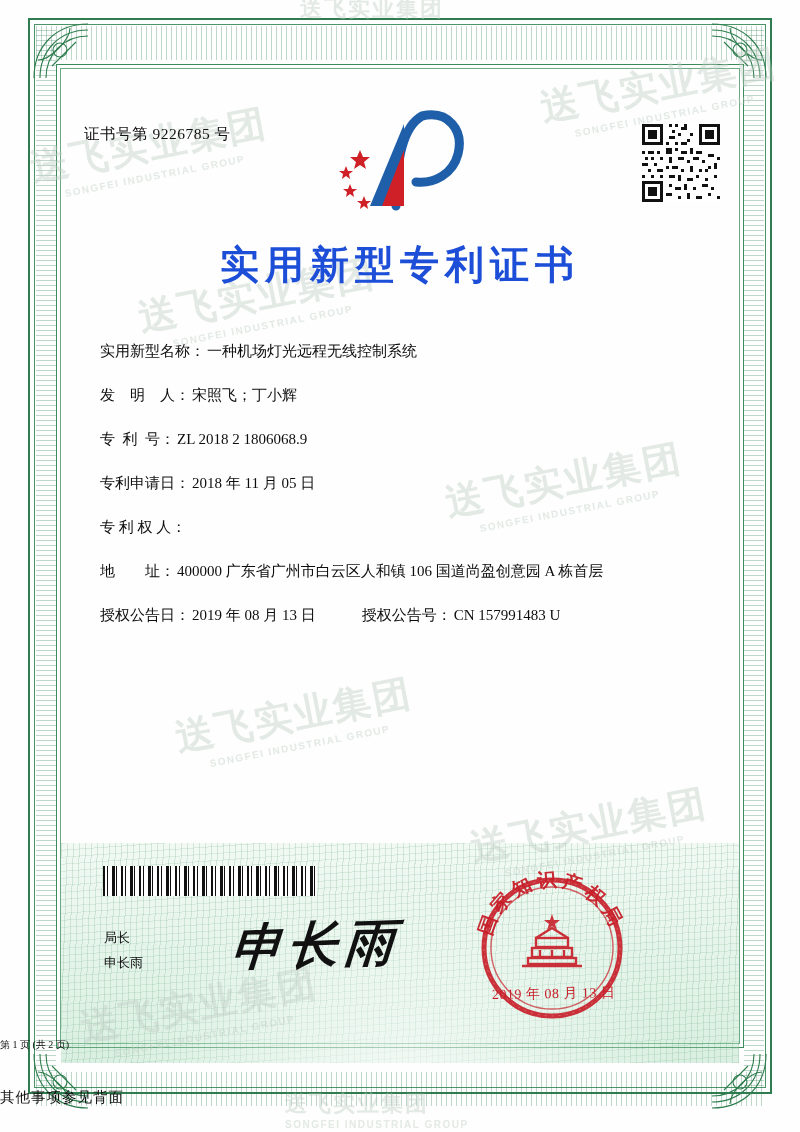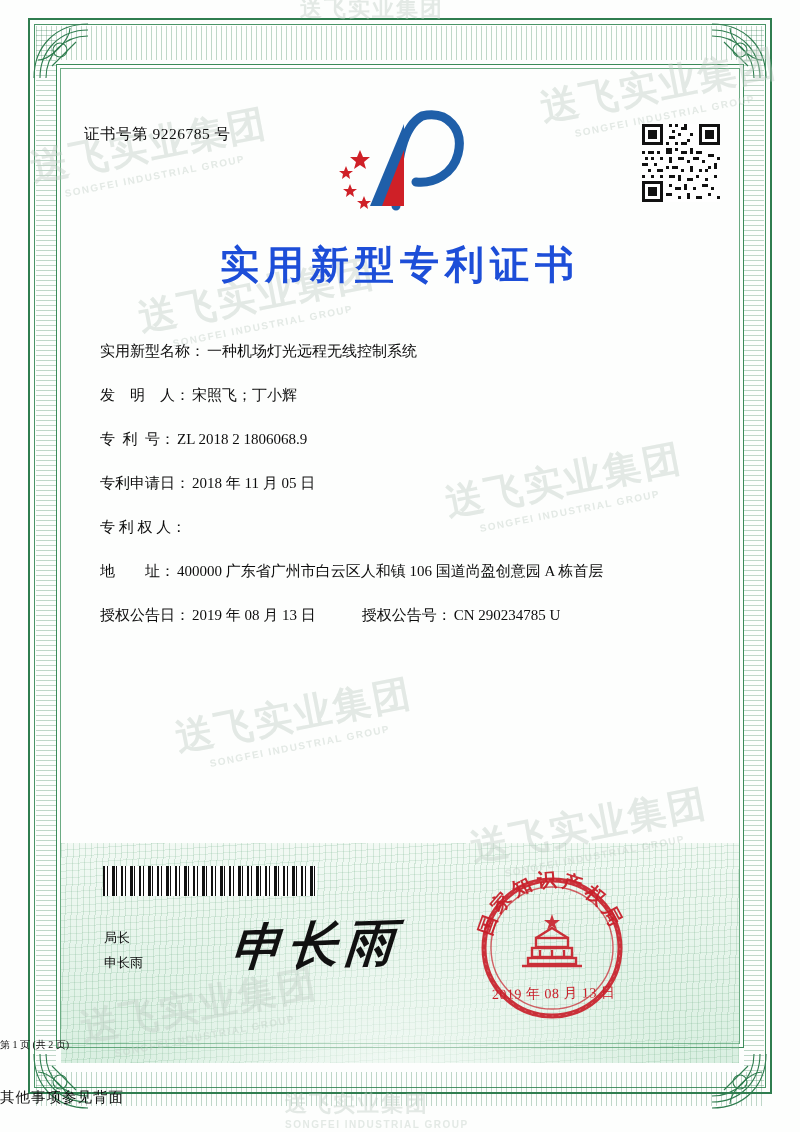--- a/index.html
+++ b/index.html
@@ -503,21 +503,21 @@
 
     <div class="field-row">
       <span class="field-label">地        址：</span>
       <span class="field-value">400000 广东省广州市白云区人和镇 106 国道尚盈创意园 A 栋首层</span>
     </div>
 
     <div class="field-row two-col">
       <span class="field-label">授权公告日：</span>
       <span class="field-value2">2019 年 08 月 13 日</span>
       <span class="field-label2">授权公告号：</span>
-      <span class="field-value2">CN 290234785 U</span>
+      <span class="field-value2">CN 157991483 U</span>
     </div>
   </div>
 
 
   <div class="barcode"></div>
 
   <div class="sig-label">
     <div>局长</div>
     <div>申长雨</div>
   </div>

